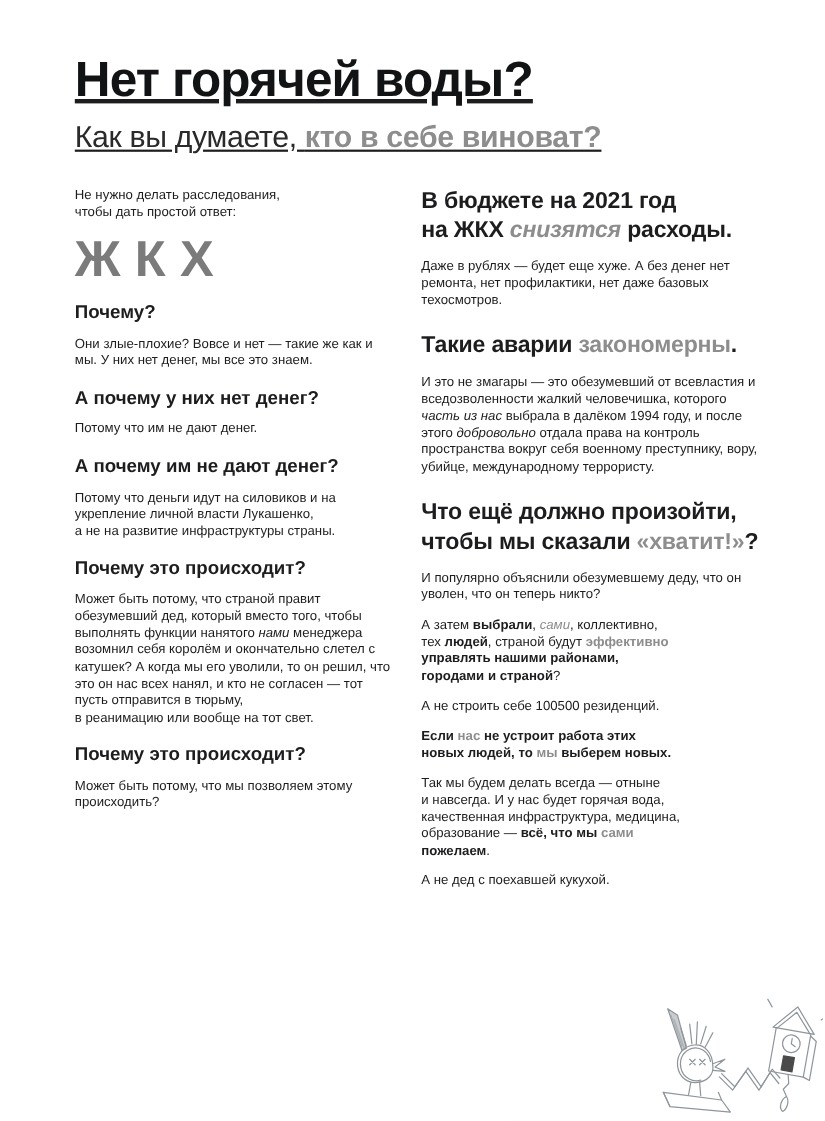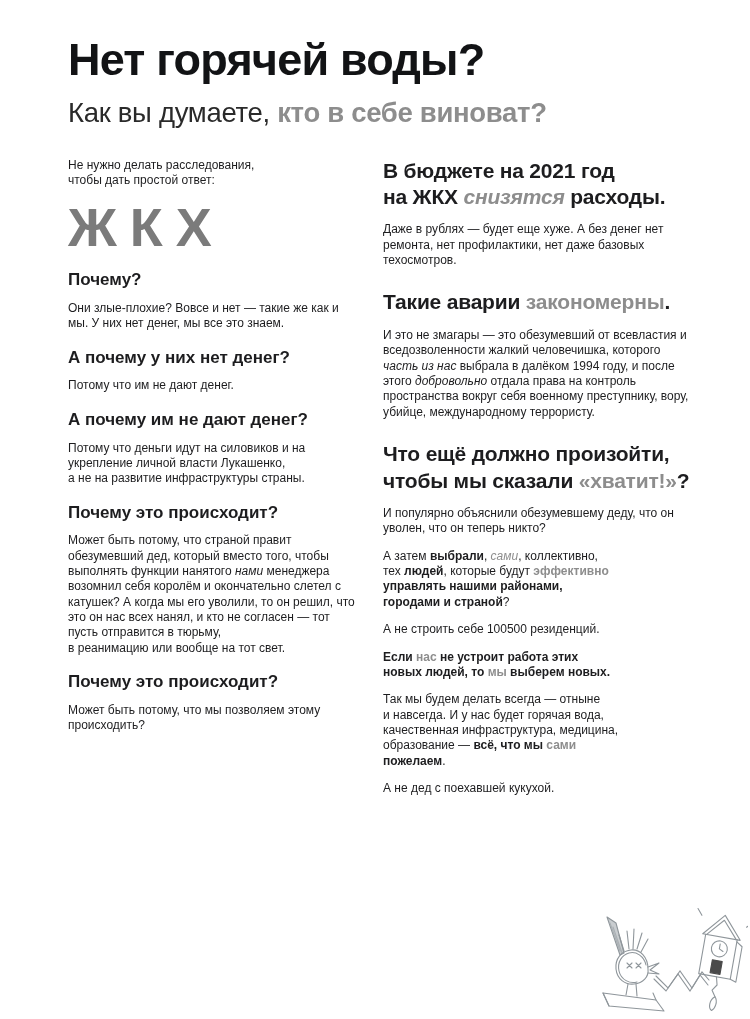--- a/index.html
+++ b/index.html
@@ -5,40 +5,40 @@
   :root{
     --bg:#ffffff; --text:#1d1d1f; --gray:#8d8d8d; --big-gray:#7b7b7b; --sketch:#8f969b;
   }
   *{margin:0;padding:0;box-sizing:border-box;}
   html,body{background:#e9e9e9;}
   body{font-family:"Liberation Sans","DejaVu Sans",sans-serif;}
   .page{
     width:750px;height:1019px;position:relative;overflow:hidden;
     background:var(--bg);color:var(--text);margin:0 auto;
   }
-  .header{padding:36px 60px 0 68px;}
+  .header{padding:48px 60px 0 68px;text-decoration:underline;}
   .title{
     font-size:45px;font-weight:700;letter-spacing:-0.8px;color:#121315;line-height:1.05;
   }
   .subtitle{
     margin-top:15px;font-size:27.5px;font-weight:400;color:#2a2a2a;letter-spacing:-0.3px;line-height:1.1;
   }
   .columns{
     display:flex;gap:23px;padding:0 55px 0 68px;margin-top:27px;align-items:flex-start;
   }
   .col-left{flex:0 0 292px;width:292px;}
   .col-right{flex:0 0 309px;width:309px;}
   .blk{white-space:pre-wrap;font-size:12px;line-height:1.28;}
   .blk-p{margin:0 0 12px 0;}
   .blk-pb{margin:0 0 12px 0;font-weight:700;}
   .blk-h{font-size:17px;font-weight:700;margin:16px 0 10px 0;line-height:1.22;}
   .blk-h2{font-size:21px;font-weight:700;margin:21px 0 12px 0;line-height:1.26;letter-spacing:-0.2px;}
   .col-left .blk:first-child, .col-right .blk:first-child{margin-top:2px;}
   .blk-big{
-    font-size:54px;font-weight:700;color:var(--big-gray);
+    font-size:46px;font-weight:700;color:var(--big-gray);
     letter-spacing:13px;line-height:1;margin:12px 0 12px 0;white-space:nowrap;
   }
   .run-gray{color:var(--gray);}
   .run-bold{font-weight:700;}
   .run-italic{font-style:italic;}
   .illustration{
     position:absolute;right:2px;bottom:0;width:152px;height:140px;pointer-events:none;
   }
   .illustration svg{width:100%;height:100%;}
 </style>
@@ -72,21 +72,21 @@
     <div class="col-right">
         <h2 class="blk blk-h2"><span class="run">В бюджете на 2021 год
 на ЖКХ </span><span class="run run-gray run-italic">снизятся</span><span class="run"> расходы.</span></h2>
         <p class="blk blk-p"><span class="run">Даже в рублях — будет еще хуже. А без денег нет ремонта, нет профилактики, нет даже базовых техосмотров.</span></p>
         <h2 class="blk blk-h2"><span class="run">Такие аварии </span><span class="run run-gray">закономерны</span><span class="run">.</span></h2>
         <p class="blk blk-p"><span class="run">И это не змагары — это обезумевший от всевластия и вседозволенности жалкий человечишка, которого </span><span class="run run-italic">часть из нас</span><span class="run"> выбрала в далёком 1994 году, и после этого </span><span class="run run-italic">добровольно</span><span class="run"> отдала права на контроль пространства вокруг себя военному преступнику, вору, убийце, международному террористу.</span></p>
         <h2 class="blk blk-h2"><span class="run">Что ещё должно произойти,
 чтобы мы сказали </span><span class="run run-gray">«хватит!»</span><span class="run">?</span></h2>
         <p class="blk blk-p"><span class="run">И популярно объяснили обезумевшему деду, что он уволен, что он теперь никто?</span></p>
         <p class="blk blk-p"><span class="run">А затем </span><span class="run run-bold">выбрали</span><span class="run">, </span><span class="run run-gray run-italic">сами</span><span class="run">, коллективно,
-тех </span><span class="run run-bold">людей</span><span class="run">, которые будут </span><span class="run run-gray run-bold">эффективно</span><span class="run">
+тех </span><span class="run run-bold">людей</span><span class="run">, страной будут </span><span class="run run-gray run-bold">эффективно</span><span class="run">
 </span><span class="run run-bold">управлять нашими районами,
 городами и страной</span><span class="run">?</span></p>
         <p class="blk blk-p"><span class="run">А не строить себе 100500 резиденций.</span></p>
         <p class="blk blk-pb"><span class="run">Если </span><span class="run run-gray">нас</span><span class="run"> не устроит работа этих
 новых людей, то </span><span class="run run-gray">мы</span><span class="run"> выберем новых.</span></p>
         <p class="blk blk-p"><span class="run">Так мы будем делать всегда — отныне
 и навсегда. И у нас будет горячая вода,
 качественная инфраструктура, медицина,
 образование — </span><span class="run run-bold">всё, что мы</span><span class="run"> </span><span class="run run-gray run-bold">сами</span><span class="run">
 </span><span class="run run-bold">пожелаем</span><span class="run">.</span></p>

